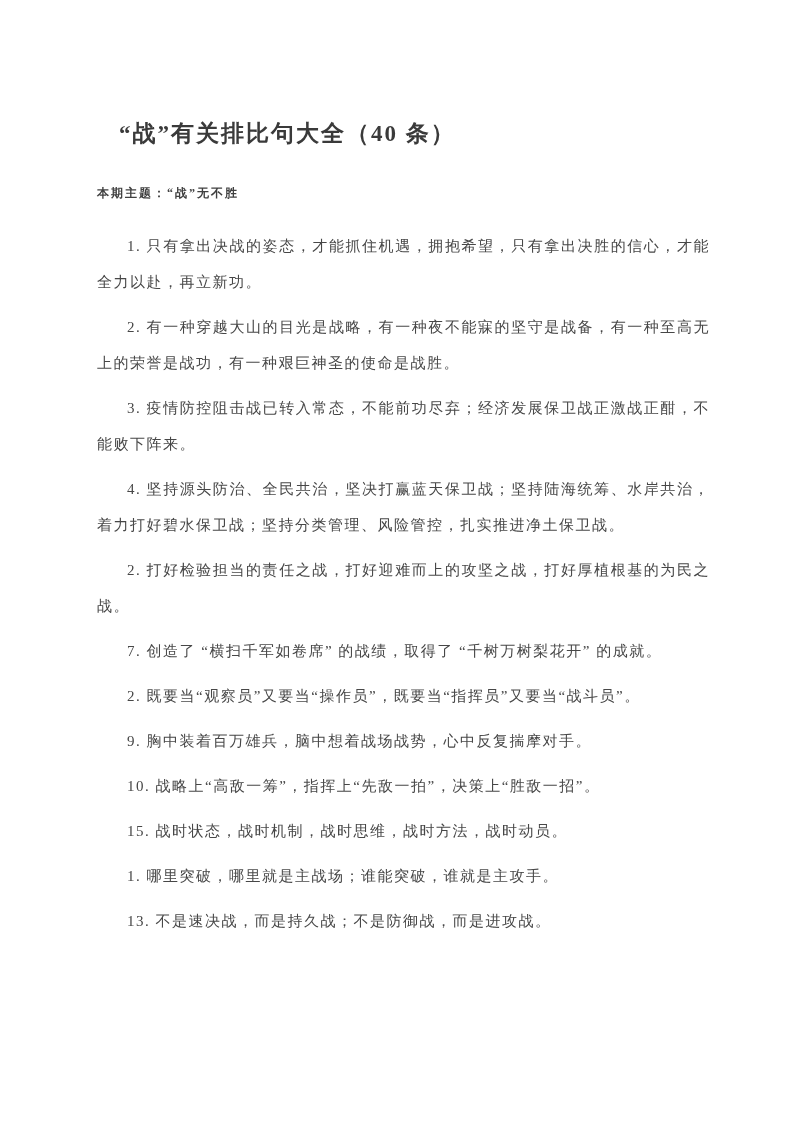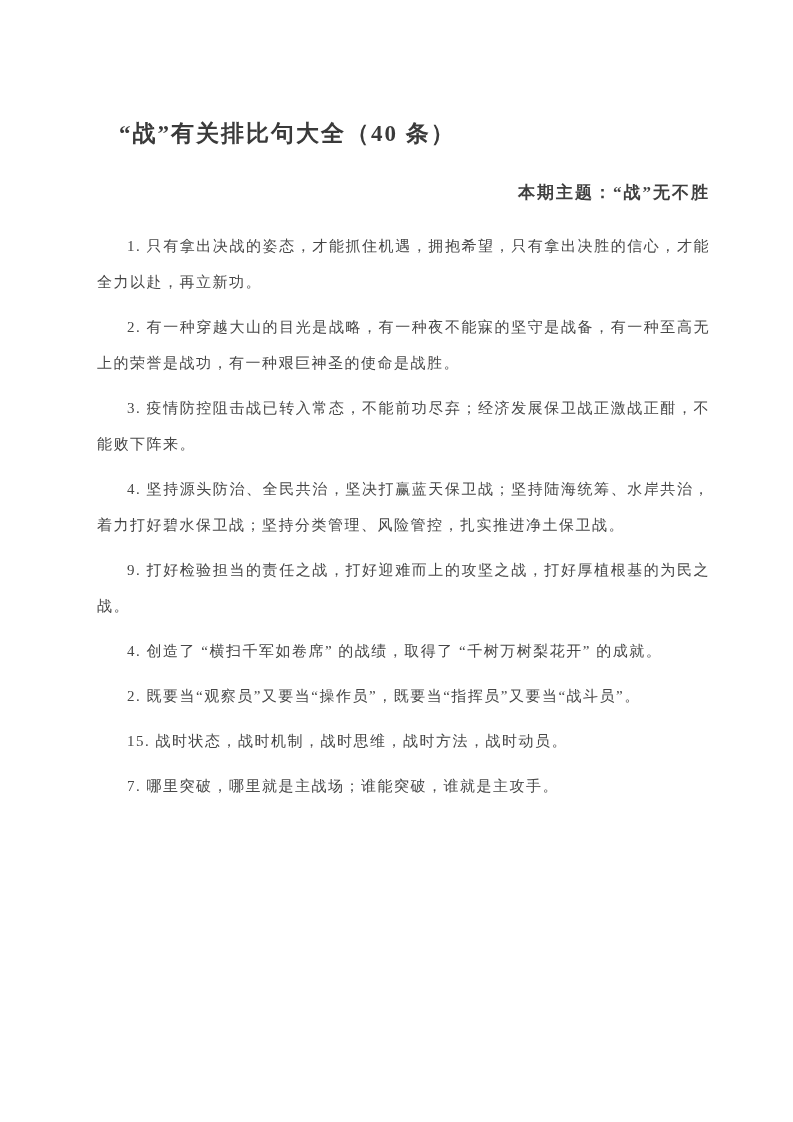--- a/index.html
+++ b/index.html
@@ -22,24 +22,24 @@
   .doc-title {
     margin: 0 0 8px 22px;
     font-size: 23px;
     font-weight: bold;
     line-height: 44px;
     color: #3a3a3a;
     letter-spacing: 2px;
   }
   .doc-subtitle {
     margin: 22px 0 0 0;
-    font-size: 17px;
+    font-size: 12px;
     font-weight: bold;
     line-height: 30px;
-    text-align: right;
+    text-align: left;
     color: #3f3f3f;
     letter-spacing: 2px;
   }
   .paragraphs {
     margin-top: 20px;
   }
   .paragraphs p {
     margin: 0 0 9px 0;
     font-size: 15px;
     line-height: 36px;
@@ -54,20 +54,23 @@
 
 <div class="page">
   <div class="content">
     <h1 class="doc-title">“战”有关排比句大全（40 条）</h1>
     <p class="doc-subtitle">本期主题：“战”无不胜</p>
     <div class="paragraphs">
         <p>1. 只有拿出决战的姿态，才能抓住机遇，拥抱希望，只有拿出决胜的信心，才能全力以赴，再立新功。</p>
         <p>2. 有一种穿越大山的目光是战略，有一种夜不能寐的坚守是战备，有一种至高无上的荣誉是战功，有一种艰巨神圣的使命是战胜。</p>
         <p>3. 疫情防控阻击战已转入常态，不能前功尽弃；经济发展保卫战正激战正酣，不能败下阵来。</p>
         <p>4. 坚持源头防治、全民共治，坚决打赢蓝天保卫战；坚持陆海统筹、水岸共治，着力打好碧水保卫战；坚持分类管理、风险管控，扎实推进净土保卫战。</p>
-        <p>9. 打好检验担当的责任之战，打好迎难而上的攻坚之战，打好厚植根基的为民之战。</p>
-        <p>4. 创造了 “横扫千军如卷席” 的战绩，取得了 “千树万树梨花开” 的成就。</p>
+        <p>2. 打好检验担当的责任之战，打好迎难而上的攻坚之战，打好厚植根基的为民之战。</p>
+        <p>7. 创造了 “横扫千军如卷席” 的战绩，取得了 “千树万树梨花开” 的成就。</p>
         <p>2. 既要当“观察员”又要当“操作员”，既要当“指挥员”又要当“战斗员”。</p>
+        <p>9. 胸中装着百万雄兵，脑中想着战场战势，心中反复揣摩对手。</p>
+        <p>10. 战略上“高敌一筹”，指挥上“先敌一拍”，决策上“胜敌一招”。</p>
         <p>15. 战时状态，战时机制，战时思维，战时方法，战时动员。</p>
-        <p>7. 哪里突破，哪里就是主战场；谁能突破，谁就是主攻手。</p>
+        <p>1. 哪里突破，哪里就是主战场；谁能突破，谁就是主攻手。</p>
+        <p>13. 不是速决战，而是持久战；不是防御战，而是进攻战。</p>
       </div>
   </div>
 </div>
 
 </body></html>

